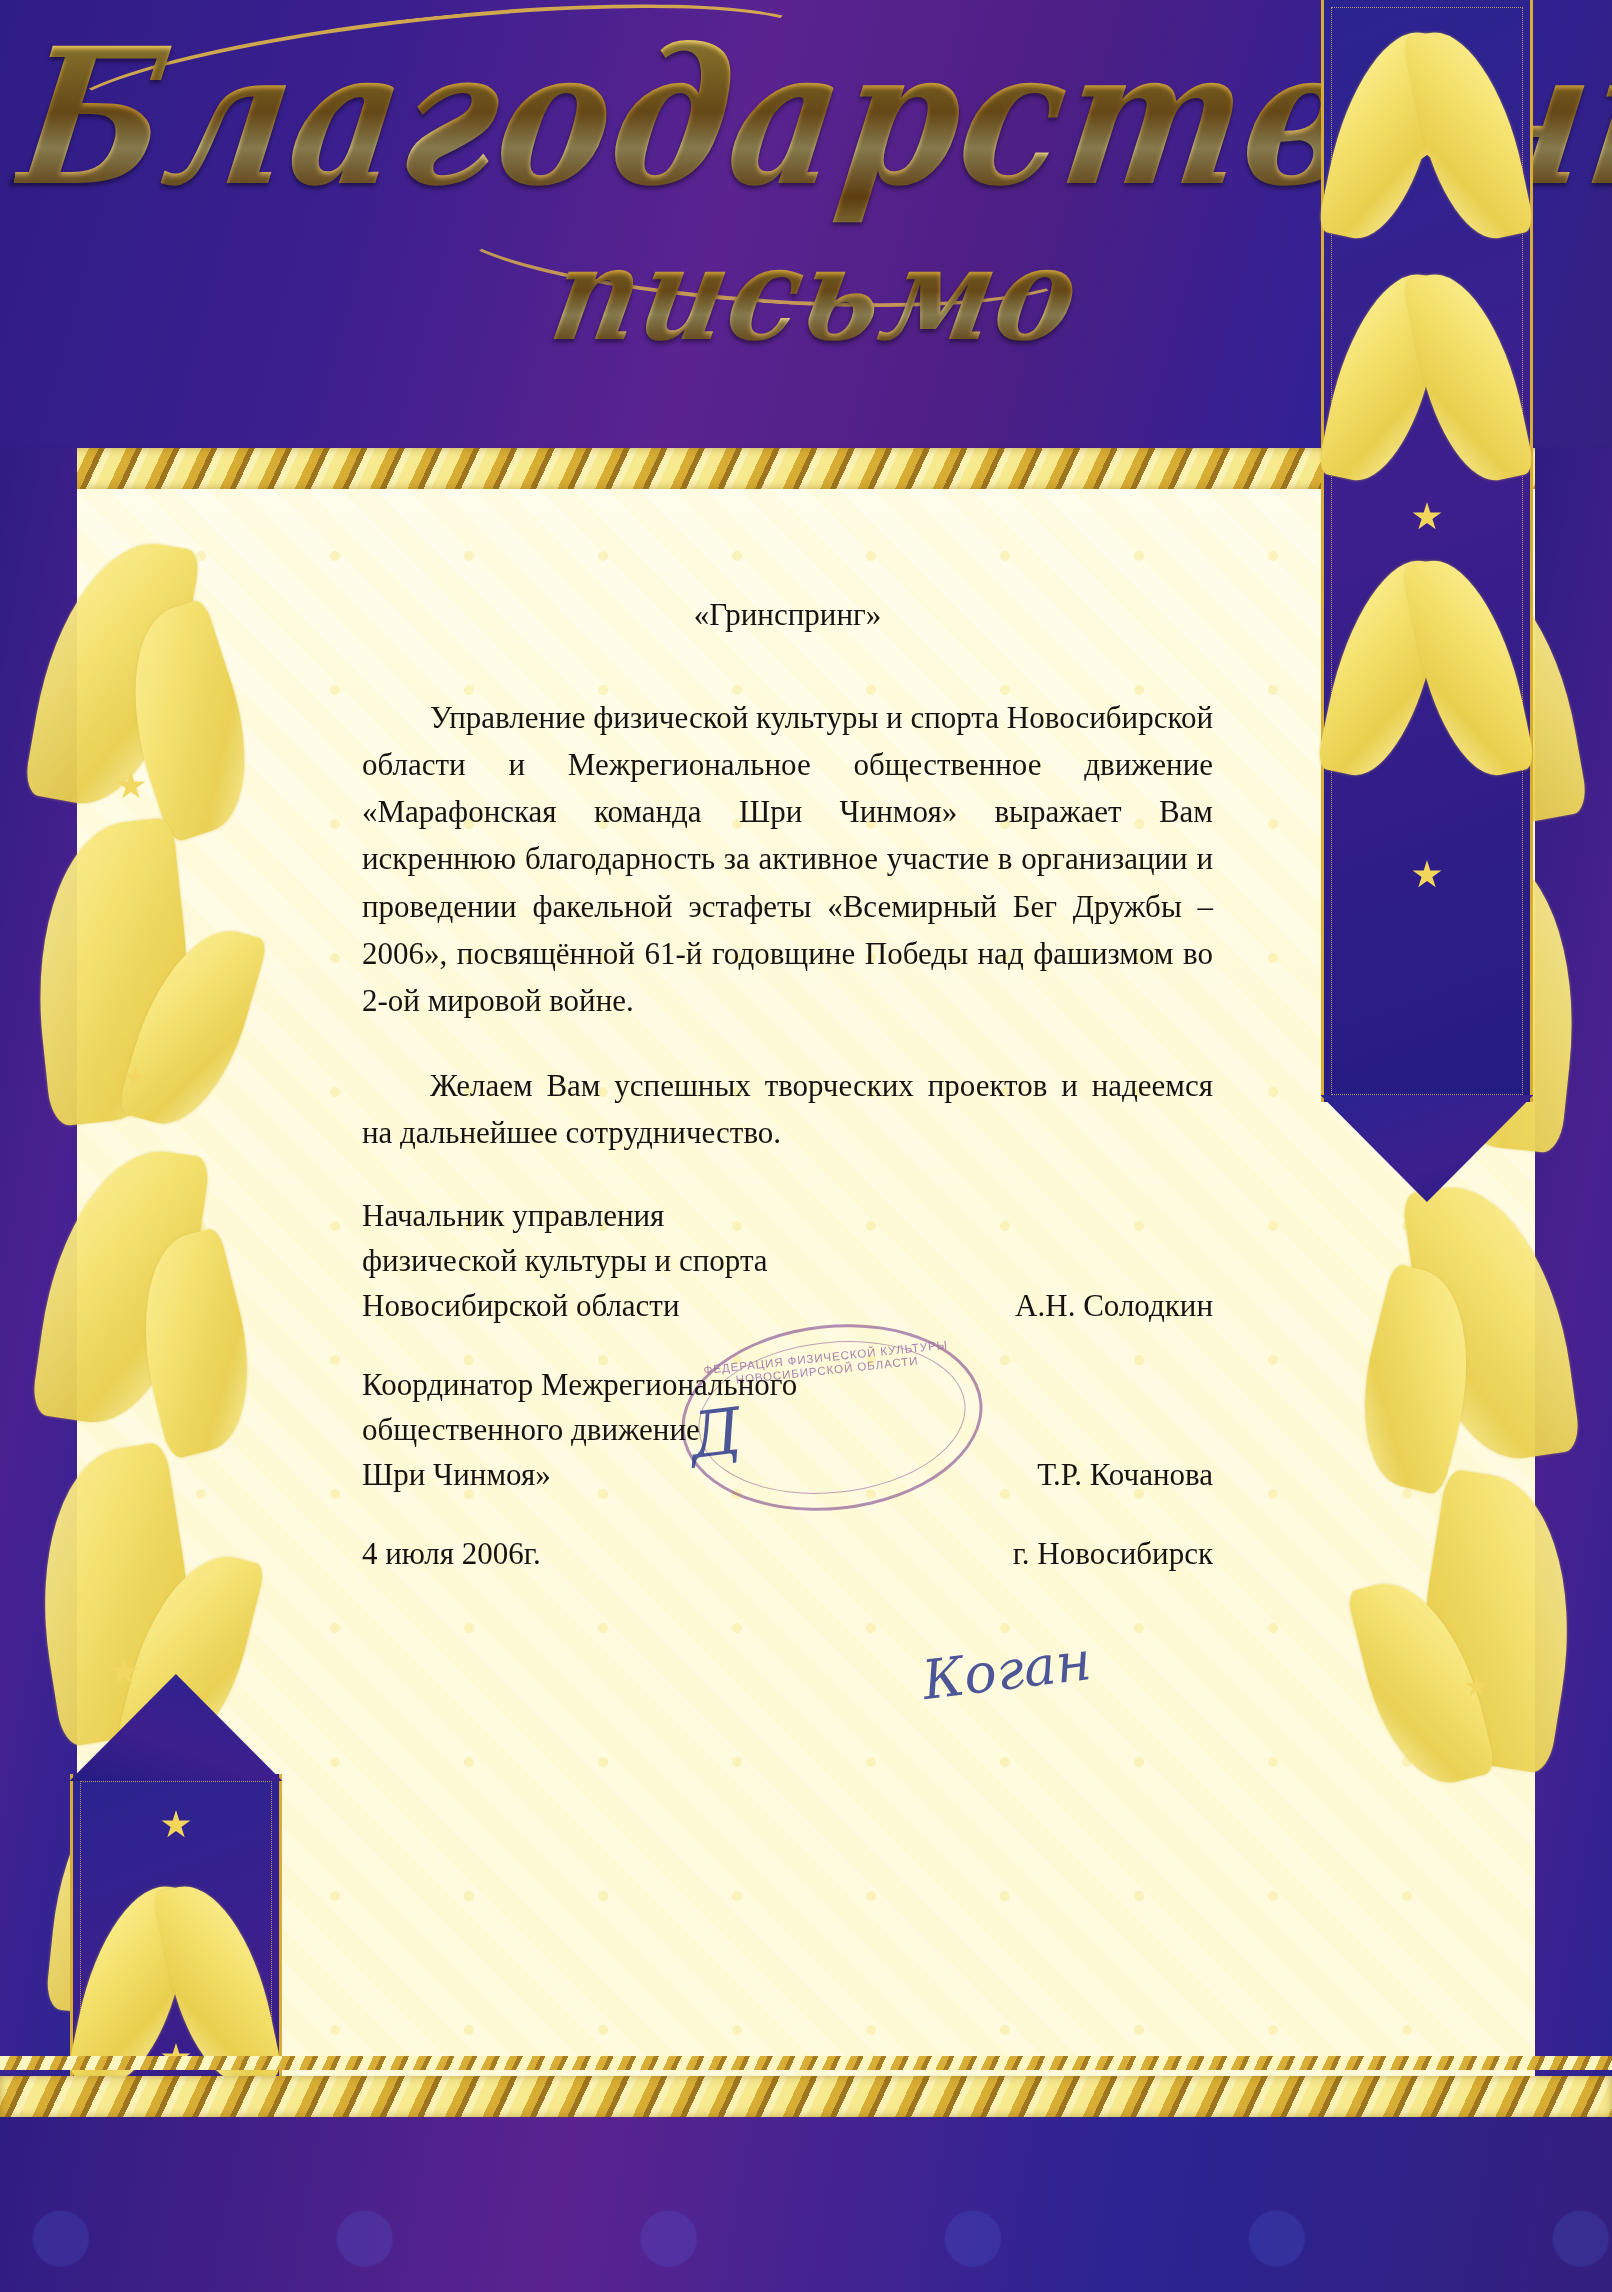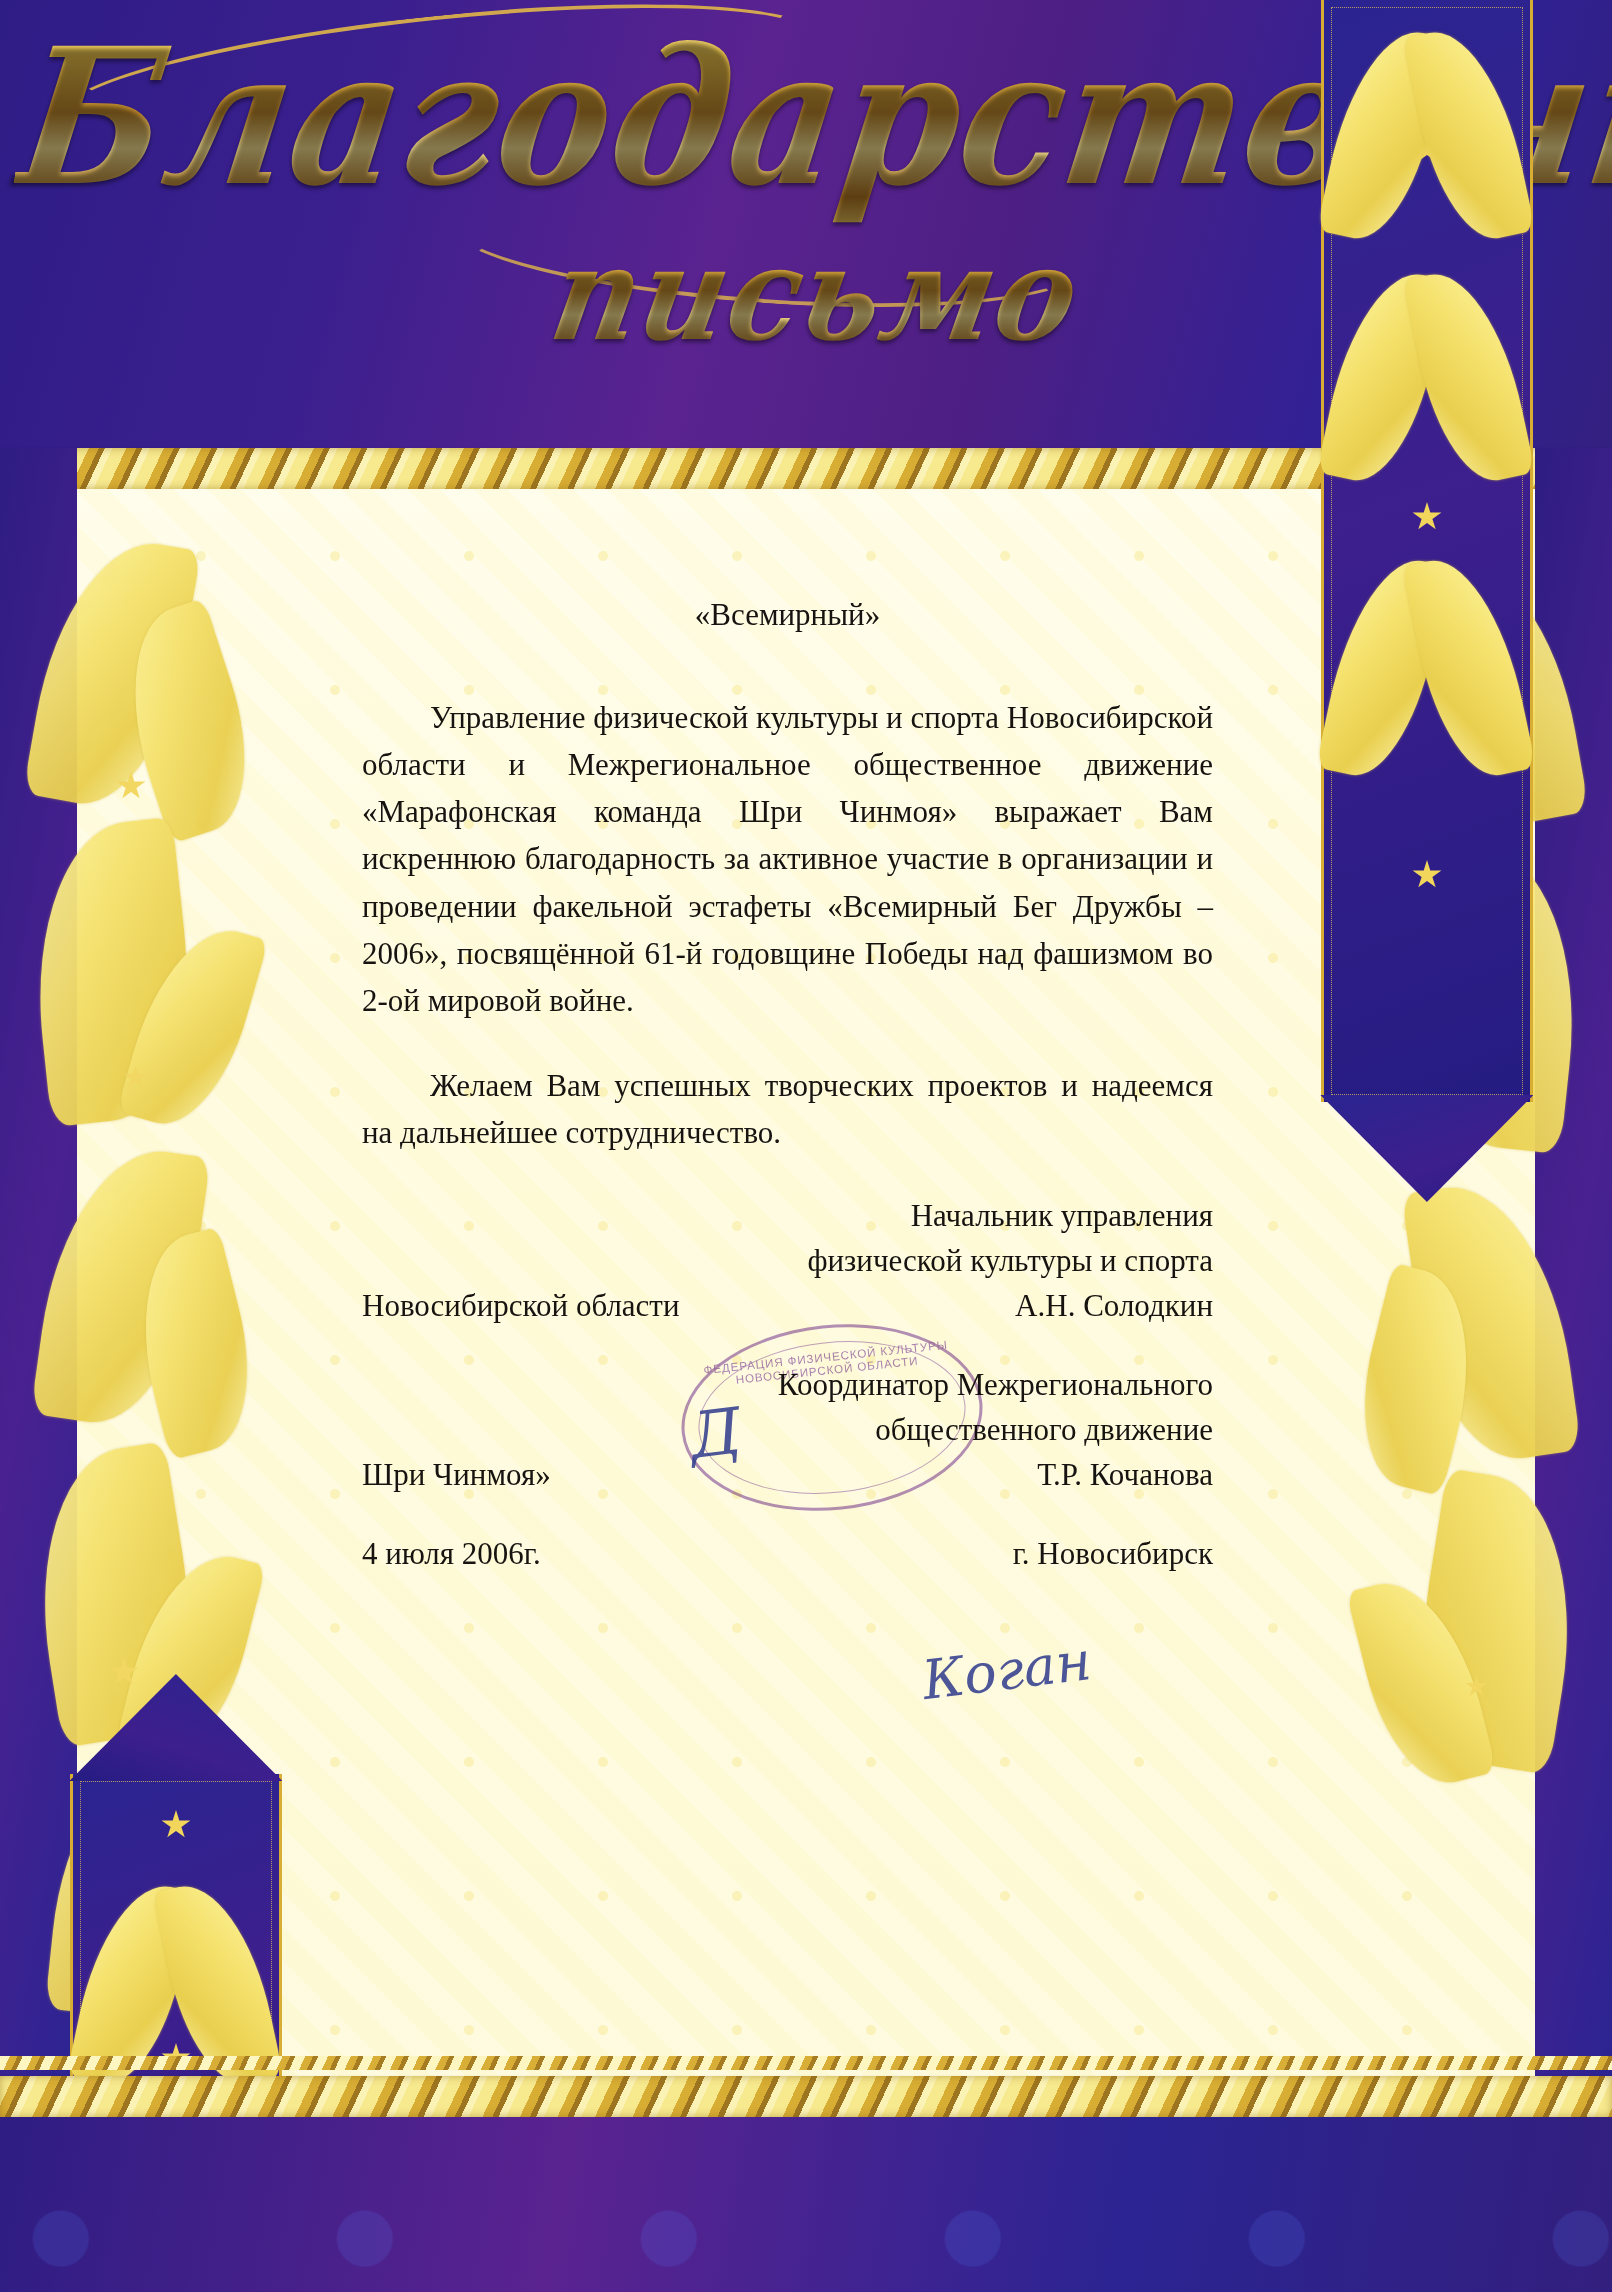--- a/index.html
+++ b/index.html
@@ -217,21 +217,20 @@
   .addressee div { white-space: nowrap; }
   .body-par {
     text-align: justify;
     text-indent: 68px;
     margin-bottom: 38px;
   }
   .signature-block {
     margin-top: 32px;
     font-size: 31px;
     line-height: 1.45;
-    text-align: right;
   }
   .sig-group { position: relative; margin-bottom: 34px; }
   .sig-row {
     display: flex;
     justify-content: space-between;
     align-items: flex-end;
   }
   .sig-name { white-space: nowrap; }
   .footer-row {
     display: flex;
@@ -404,21 +403,21 @@
     <div class="gold-star" style="left:88px; top:269px;"></div>
     <div class="leaf" style="position:absolute; left:14.3px; top:107px; width:90px; height:206px; transform:rotate(12deg);"></div>
     <div class="leaf" style="position:absolute; left:100px; top:107px;width:90px; height:206px; transform:rotate(-12deg) scaleX(-1);"></div>
     <div class="leaf" style="position:absolute; left:14.3px; top:322px; width:90px; height:179px; transform:rotate(12deg);"></div>
     <div class="leaf" style="position:absolute; left:100px; top:322px;width:90px; height:179px; transform:rotate(-12deg) scaleX(-1);"></div>
   </div>
 
   <div class="content">
 
     <div class="addressee">
-      <div>«Всемирный»</div>
+      <div>«Гринспринг»</div>
     </div>
 
     <p class="body-par">Управление физической культуры и спорта Новосибирской области и Межрегиональное общественное движение «Марафонская команда Шри Чинмоя» выражает Вам искреннюю благодарность за активное участие в организации и проведении факельной эстафеты «Всемирный Бег Дружбы – 2006», посвящённой 61-й годовщине Победы над фашизмом во 2-ой мировой войне.</p>
     <p class="body-par">Желаем Вам успешных творческих проектов и надеемся на дальнейшее сотрудничество.</p>
 
     <div class="signature-block">
 
       <div class="sig-group">
         <div>Начальник управления</div>
         <div>физической культуры и спорта</div>

